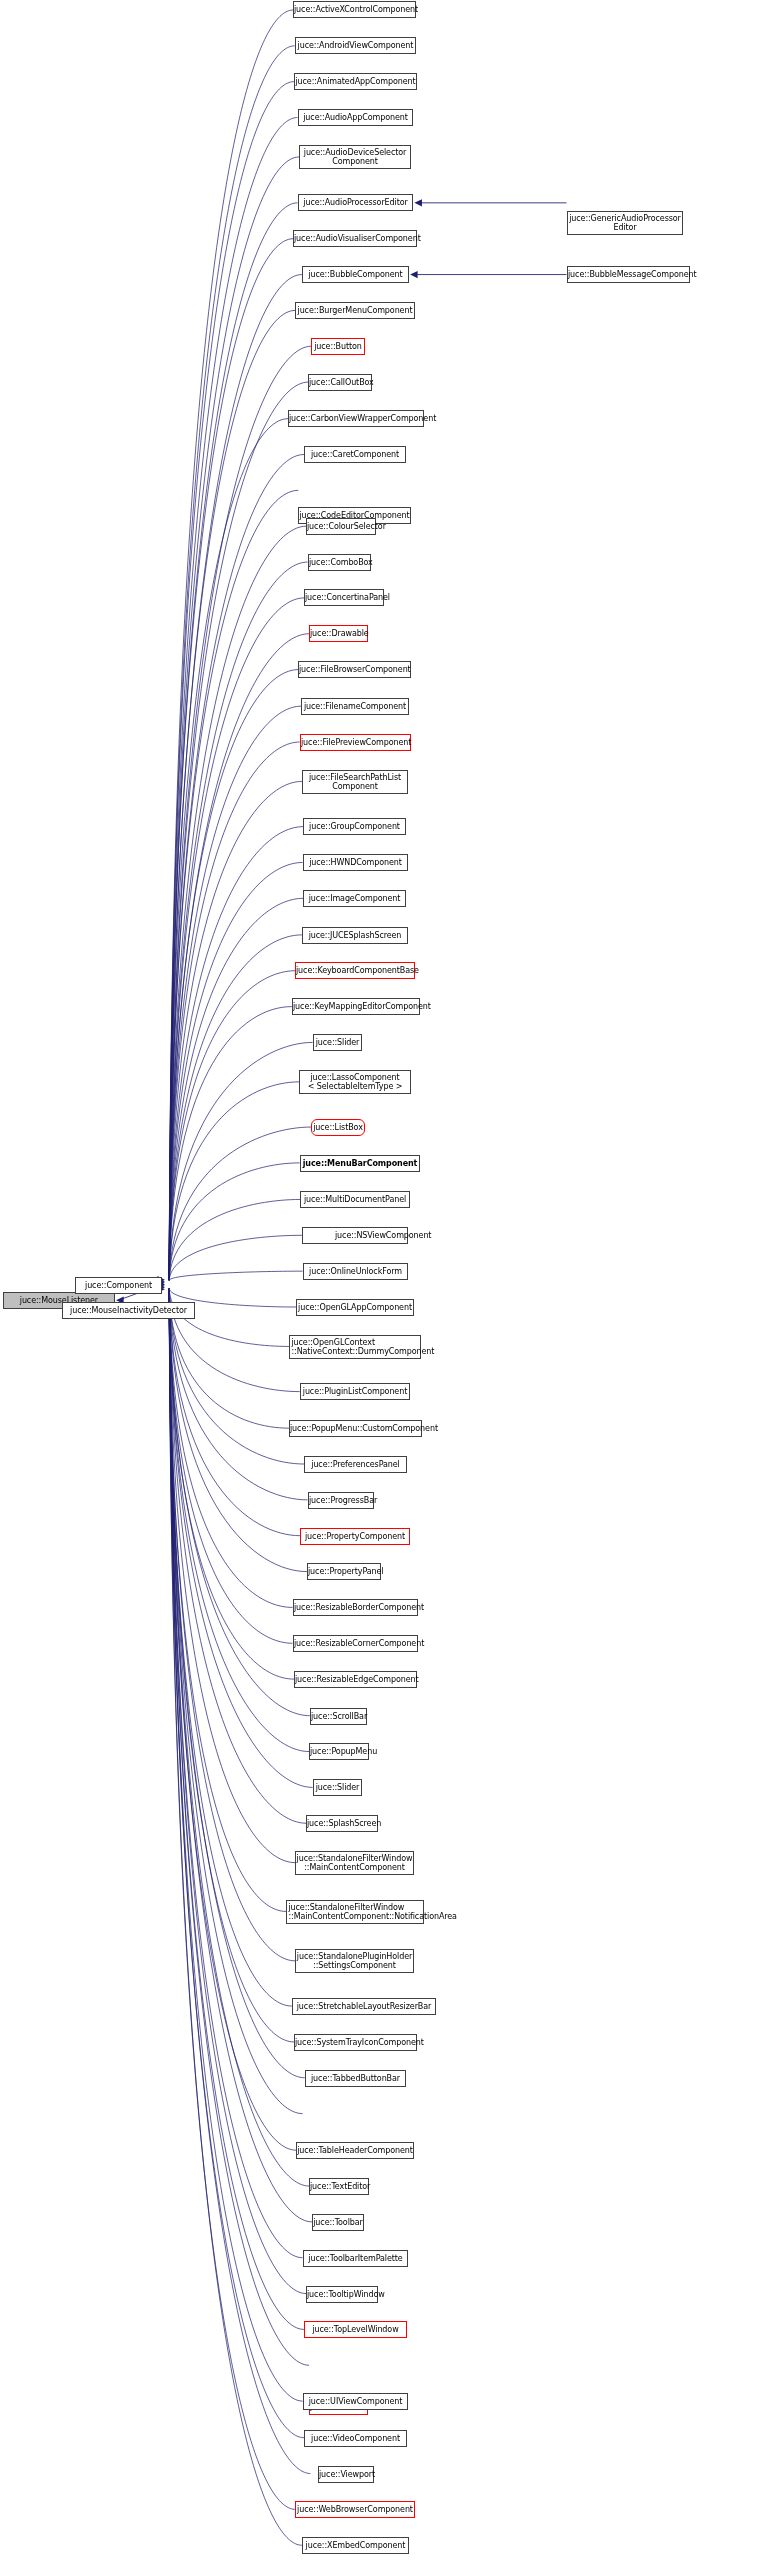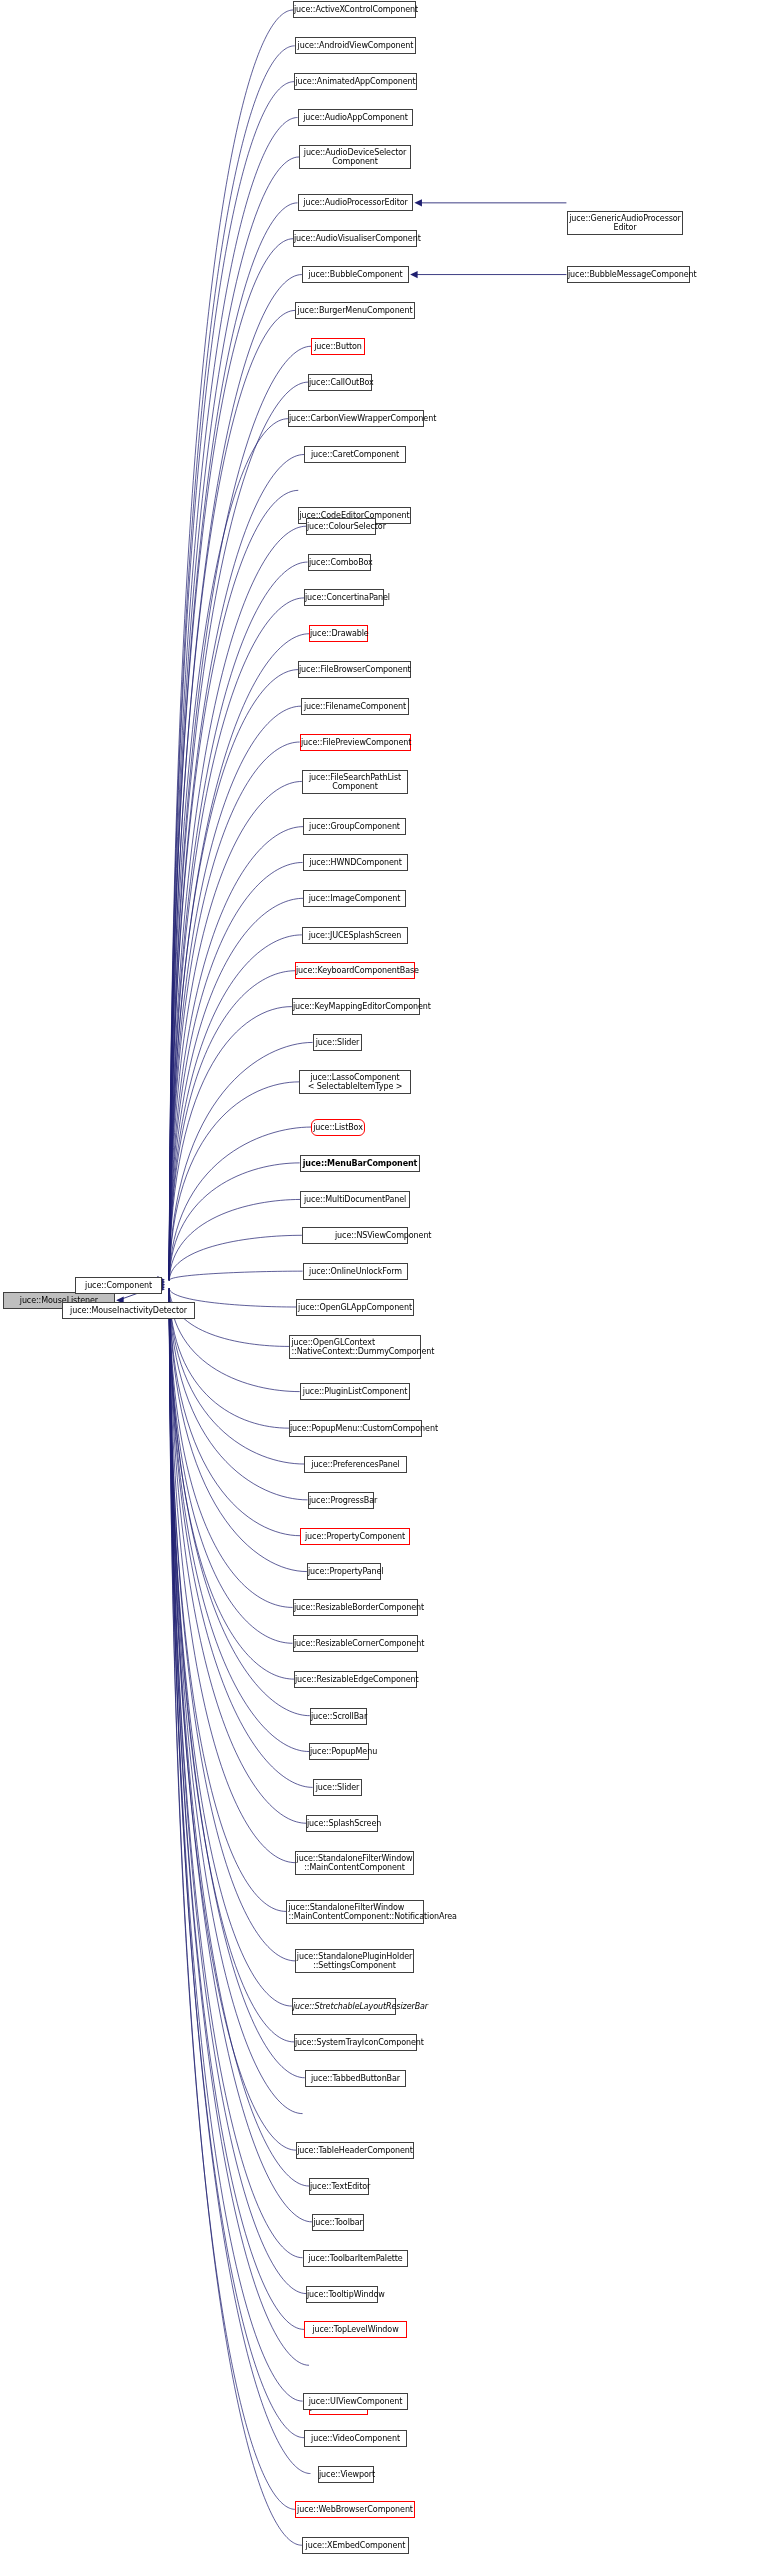--- a/index.html
+++ b/index.html
@@ -170,21 +170,21 @@
     <div class="node" style="left: 310px; top: 1708px; width: 57px; height: 16.5px;"><span>juce::ScrollBar</span></div>
     <div class="node" style="left: 309px; top: 1743px; width: 60px; height: 16.5px;"><span>juce::PopupMenu</span></div>
     <div class="node" style="left: 313px; top: 1779px; width: 49px; height: 16.5px;"><span>juce::Slider</span></div>
     <div class="node" style="left: 306px; top: 1815px; width: 72px; height: 16.5px;"><span>juce::SplashScreen</span></div>
     <div class="node" style="left: 295px; top: 1851px; width: 119px; height: 24px;"><span>juce::StandaloneFilterWindow
 ::MainContentComponent</span></div>
     <div class="node" style="left: 286px; top: 1900px; width: 138px; height: 24px;"><span style="text-align: left; padding-left: 2.9px;">juce::StandaloneFilterWindow
 ::MainContentComponent::NotificationArea</span></div>
     <div class="node" style="left: 295px; top: 1949px; width: 119px; height: 24px;"><span>juce::StandalonePluginHolder
 ::SettingsComponent</span></div>
-    <div class="node" style="left: 292px; top: 1998px; width: 104px; height: 16.5px; font-style: italic;"><span>juce::StretchableLayoutResizerBar</span></div>
+    <div class="node" style="left: 292px; top: 1998px; width: 144px; height: 16.5px;"><span>juce::StretchableLayoutResizerBar</span></div>
     <div class="node" style="left: 294px; top: 2034px; width: 123px; height: 16.5px;"><span>juce::SystemTrayIconComponent</span></div>
     <div class="node" style="left: 305px; top: 2070px; width: 101px; height: 16.5px;"><span>juce::TabbedButtonBar</span></div>
     <div class="node" style="left: 303px; top: 2106px; width: 105px; height: 16.5px; margin-top: 36px;"><span>juce::TabbedComponent</span></div>
     <div class="node" style="left: 296px; top: 2142px; width: 118px; height: 16.5px;"><span>juce::TableHeaderComponent</span></div>
     <div class="node" style="left: 309px; top: 2178px; width: 60px; height: 16.5px;"><span>juce::TextEditor</span></div>
     <div class="node" style="left: 312px; top: 2214px; width: 52px; height: 16.5px;"><span>juce::Toolbar</span></div>
     <div class="node" style="left: 303px; top: 2250px; width: 105px; height: 16.5px;"><span>juce::ToolbarItemPalette</span></div>
     <div class="node" style="left: 306px; top: 2286px; width: 72px; height: 16.5px;"><span>juce::TooltipWindow</span></div>
     <div class="node red" style="left: 304px; top: 2321px; width: 103px; height: 16.5px;"><span>juce::TopLevelWindow</span></div>
     <div class="node red" style="left: 309px; top: 2357px; width: 59px; height: 16.5px; margin-top: 41px;"><span>juce::TreeView</span></div>

